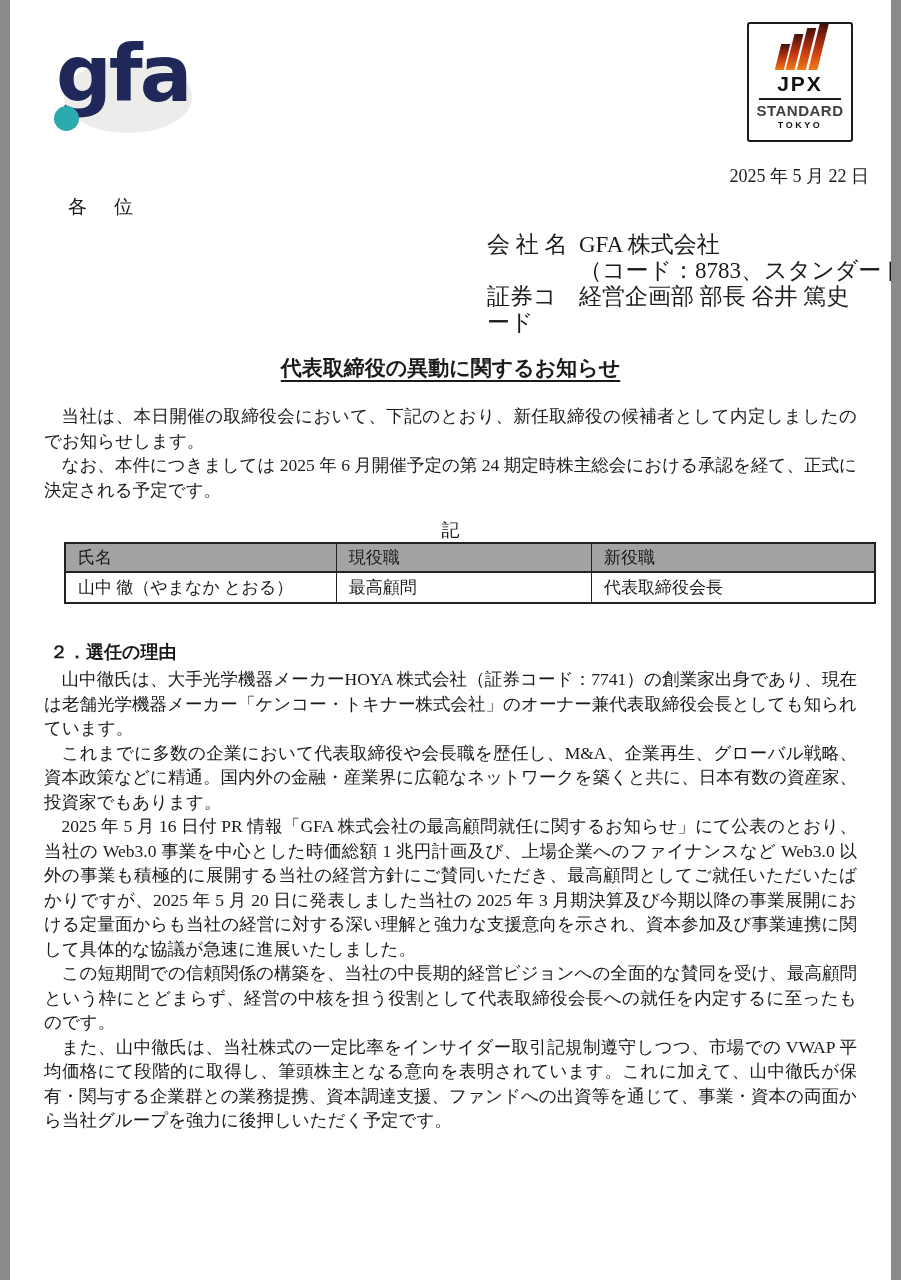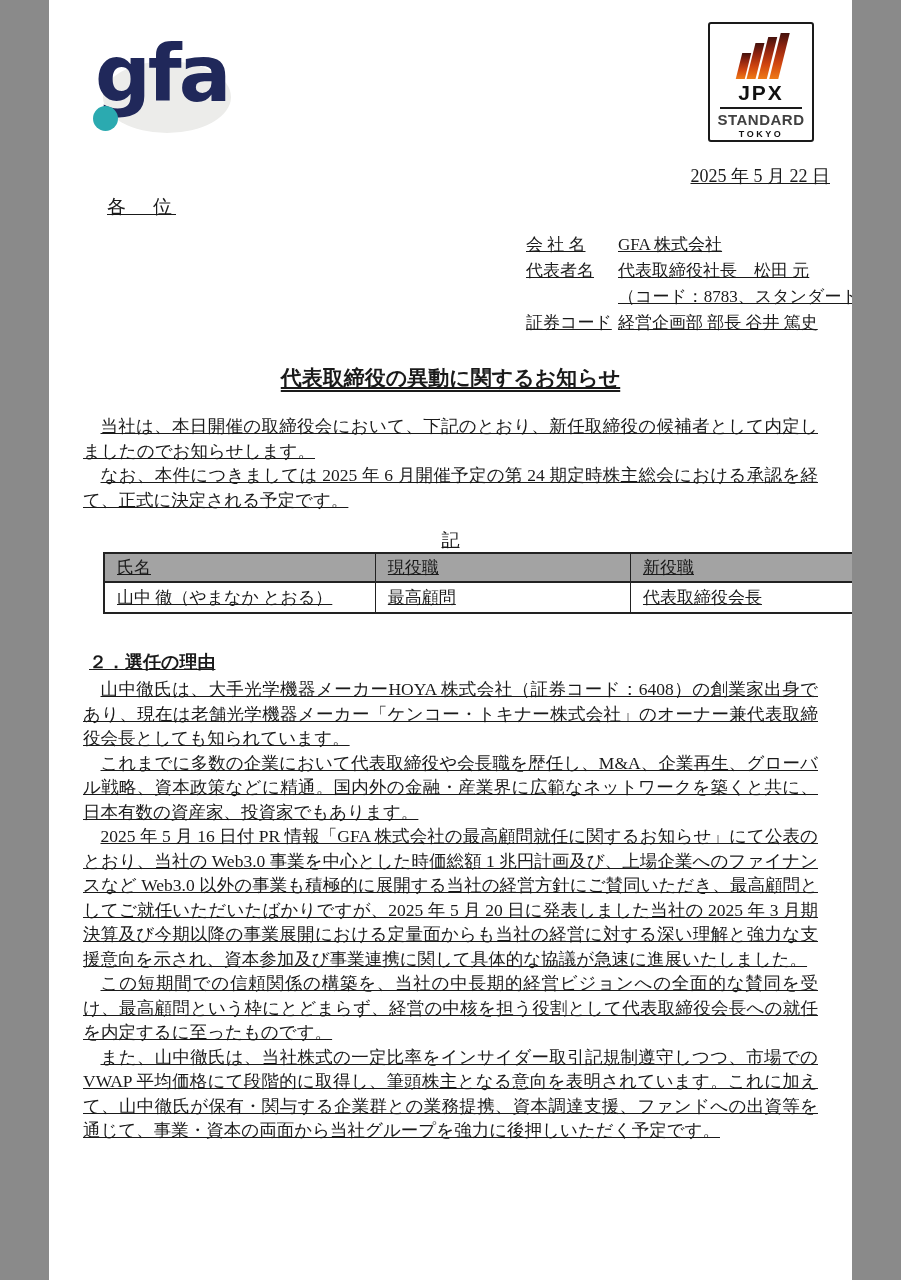--- a/index.html
+++ b/index.html
@@ -1,25 +1,24 @@
 <!DOCTYPE html>
 <html lang="ja"><head>
 <meta charset="utf-8">
 <style>
   * { margin:0; padding:0; box-sizing:border-box; }
   html,body { background:#8a8a8a; }
   .page {
     position:relative;
-    width:803px; height:1280px;
+    width:881px; height:1280px;
     margin:0 auto;
     background:#ffffff;
     color:#1a1a1a;
     font-family:"Liberation Serif", serif;
     overflow:hidden;
-    text-decoration:underline;
   }
 
   
   .header { position:relative; height:150px; }
 
   .gfa-logo { position:absolute; left:40px; top:30px; width:200px; height:105px; }
   .gfa-swoosh {
     position:absolute; left:14px; bottom:2px;
     width:128px; height:72px;
     background:#ececea; border-radius:50%;
@@ -35,49 +34,49 @@
     width:25px; height:25px; border-radius:50%;
     background:#2baab0;
   }
 
   .jpx-badge {
     position:absolute; right:38px; top:22px;
     width:106px; height:120px;
     border:2px solid #1a1a1a; border-radius:3px;
     background:#fff;
     display:flex; flex-direction:column; align-items:center;
-    padding-top:9px;
+    padding-top:0;
     font-family:"Liberation Sans", sans-serif;
   }
   .jpx-bars { display:flex; align-items:flex-end; height:46px; gap:3px; margin-bottom:2px; }
   .jpx-bar {
     width:9px;
     background:linear-gradient(to bottom,#44110c 0%,#8f2410 30%,#cf4410 65%,#ef7a16 100%);
     transform:skewX(-14deg);
   }
   .jpx-bar:nth-child(1){height:26px;}
   .jpx-bar:nth-child(2){height:36px;}
   .jpx-bar:nth-child(3){height:42px;}
   .jpx-bar:nth-child(4){height:46px;}
   .jpx-name { font-weight:bold; font-size:21px; letter-spacing:2px; line-height:24px; color:#111; }
   .jpx-divider { width:82px; height:2px; background:#1a1a1a; margin:2px 0 3px; }
   .jpx-market { font-weight:bold; font-size:15px; letter-spacing:.5px; line-height:16px; color:#404040; }
   .jpx-city { font-weight:bold; font-size:9px; letter-spacing:2.5px; margin-top:1px; color:#111; }
 
   
   .date-line { text-align:right; padding-right:22px; margin-top:14px; font-size:18px; }
   .salutation { padding-left:58px; margin-top:6px; font-size:19px; letter-spacing:4px; }
-  .company-info { margin-left:477px; margin-top:12px; font-size:17px; }
+  .company-info { margin-left:477px; margin-top:12px; font-size:23px; }
   .ci-row { display:flex; line-height:26px; }
   .ci-label { width:92px; flex:0 0 92px; }
   .ci-value { white-space:nowrap; }
 
   
   .doc-title {
-    margin-top:28px; text-align:center;
+    margin-top:18px; text-align:center;
     font-family:"Liberation Sans", sans-serif;
     font-weight:bold; font-size:21px;
     text-decoration:underline; text-underline-offset:5px;
   }
   .doc-subtitle {
     margin-top:25px; text-align:center;
     font-family:"Liberation Sans", sans-serif;
     font-weight:bold; font-size:22px;
   }
 
@@ -137,24 +136,20 @@
 
   <div class="date-line">2025 年 5 月 22 日</div>
   <div class="salutation">各　位</div>
 
   <div class="company-info">
     <div class="ci-row">
       <span class="ci-label">会 社 名</span>
       <span class="ci-value">GFA 株式会社</span>
     </div>
     <div class="ci-row">
-      <span class="ci-label">代表者名</span>
-      <span class="ci-value">代表取締役社長　松田 元</span>
-    </div>
-    <div class="ci-row">
       <span class="ci-label"></span>
       <span class="ci-value">（コード：8783、スタンダード市場）</span>
     </div>
     <div class="ci-row">
       <span class="ci-label">証券コード</span>
       <span class="ci-value">経営企画部 部長 谷井 篤史</span>
     </div>
   </div>
 
   <div class="doc-title">代表取締役の異動に関するお知らせ</div>
@@ -182,19 +177,19 @@
       <tr>
         <td>山中 徹（やまなか とおる）</td>
         <td>最高顧問</td>
         <td>代表取締役会長</td>
       </tr>
     </tbody>
   </table>
 
   <div class="section-heading second">２．選任の理由</div>
 
-  <p class="body-par">山中徹氏は、大手光学機器メーカーHOYA 株式会社（証券コード：6408）の創業家出身であり、現在は老舗光学機器メーカー「ケンコー・トキナー株式会社」のオーナー兼代表取締役会長としても知られています。</p>
+  <p class="body-par">山中徹氏は、大手光学機器メーカーHOYA 株式会社（証券コード：7741）の創業家出身であり、現在は老舗光学機器メーカー「ケンコー・トキナー株式会社」のオーナー兼代表取締役会長としても知られています。</p>
   <p class="body-par">これまでに多数の企業において代表取締役や会長職を歴任し、M&amp;A、企業再生、グローバル戦略、資本政策などに精通。国内外の金融・産業界に広範なネットワークを築くと共に、日本有数の資産家、投資家でもあります。</p>
   <p class="body-par">2025 年 5 月 16 日付 PR 情報「GFA 株式会社の最高顧問就任に関するお知らせ」にて公表のとおり、当社の Web3.0 事業を中心とした時価総額 1 兆円計画及び、上場企業へのファイナンスなど Web3.0 以外の事業も積極的に展開する当社の経営方針にご賛同いただき、最高顧問としてご就任いただいたばかりですが、2025 年 5 月 20 日に発表しました当社の 2025 年 3 月期決算及び今期以降の事業展開における定量面からも当社の経営に対する深い理解と強力な支援意向を示され、資本参加及び事業連携に関して具体的な協議が急速に進展いたしました。</p>
   <p class="body-par">この短期間での信頼関係の構築を、当社の中長期的経営ビジョンへの全面的な賛同を受け、最高顧問という枠にとどまらず、経営の中核を担う役割として代表取締役会長への就任を内定するに至ったものです。</p>
   <p class="body-par">また、山中徹氏は、当社株式の一定比率をインサイダー取引記規制遵守しつつ、市場での VWAP 平均価格にて段階的に取得し、筆頭株主となる意向を表明されています。これに加えて、山中徹氏が保有・関与する企業群との業務提携、資本調達支援、ファンドへの出資等を通じて、事業・資本の両面から当社グループを強力に後押しいただく予定です。</p>
 
 </div>
 
 </body></html>

